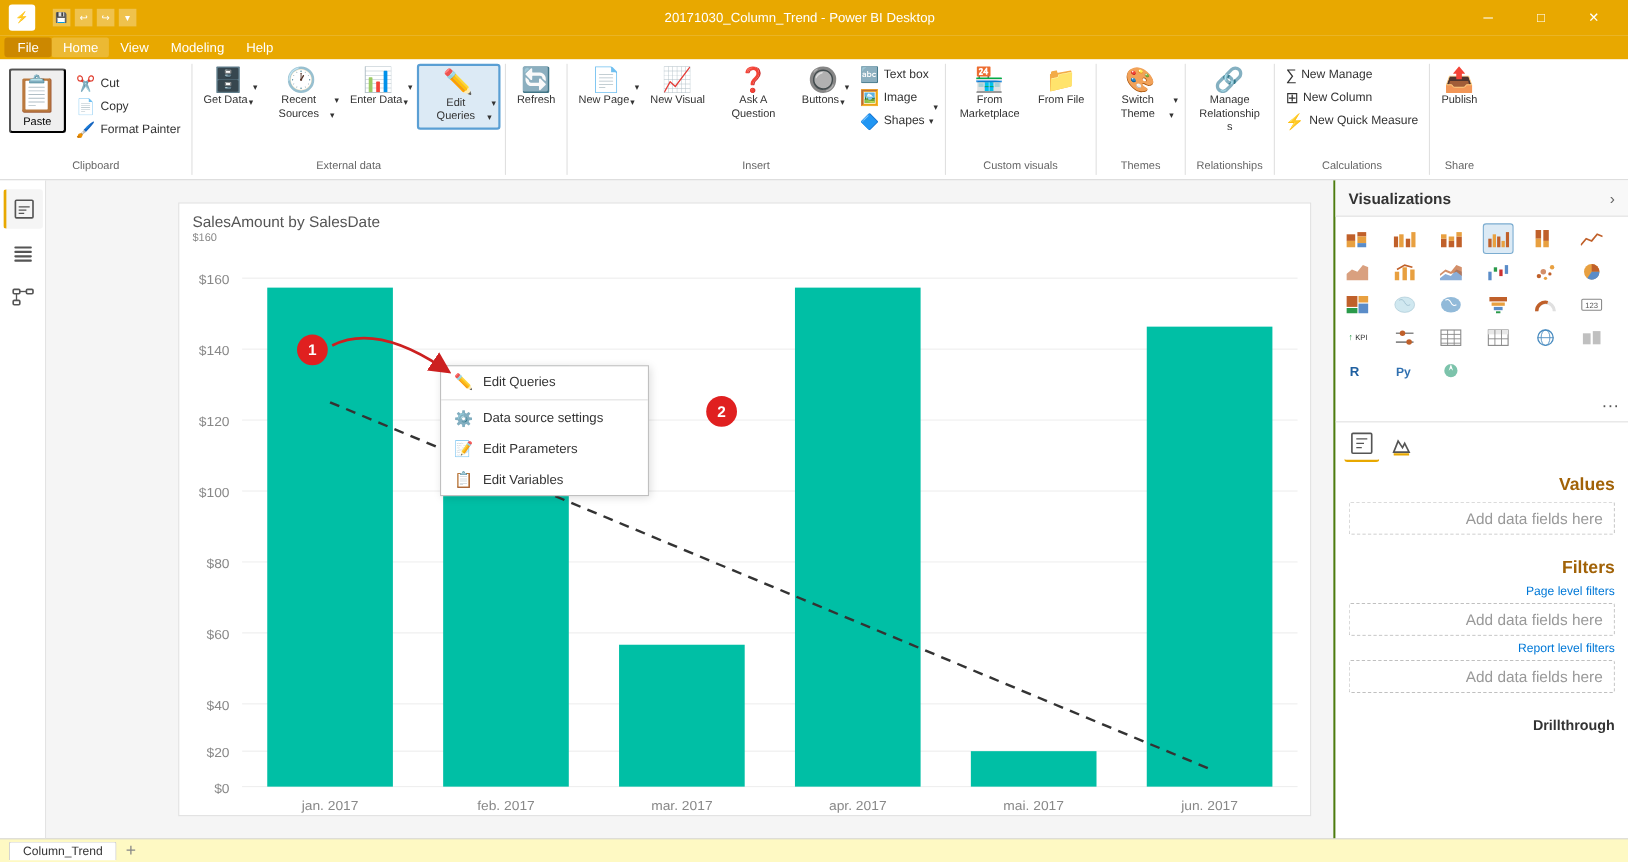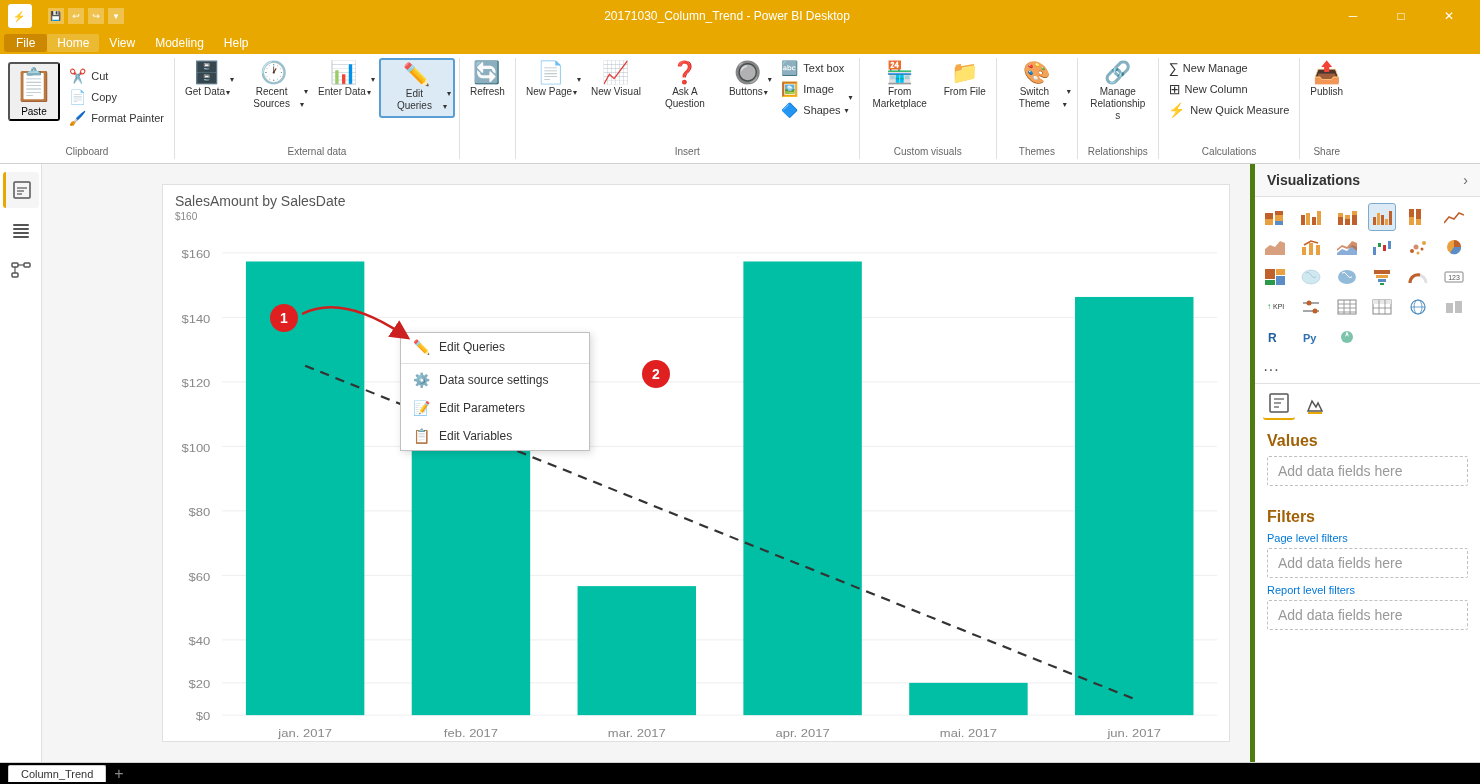--- a/index.html
+++ b/index.html
@@ -165,26 +165,27 @@
       bottom: 20px;
       background: white;
       border: 1px solid #e0e0e0;
     }
     .chart-title { font-size: 14px; color: #555; padding: 8px 12px 2px; }
     .chart-subtitle { font-size: 10px; color: #888; padding: 0 12px 4px; }
     #chart-svg { width: 100%; height: calc(100% - 40px); }
 
     
     #right-panel {
-      width: 230px;
+      width: 268px;
       background: #fff;
-      border-left: 5px solid #4d7c0f;
+      border-left: 2px solid #4d7c0f;
       display: flex;
       flex-direction: column;
       overflow-y: auto;
+      text-align: right;
     }
     .right-panel-header {
       display: flex;
       align-items: center;
       justify-content: space-between;
       padding: 8px 12px;
       background: #f8f8f8;
       border-bottom: 1px solid #e0e0e0;
     }
     .right-panel-title { font-size: 14px; font-weight: 600; color: #333; }
@@ -238,21 +239,21 @@
       border-radius: 2px;
       margin-bottom: 6px;
     }
     .filter-section { padding: 8px 12px; }
     .filter-label { font-size: 11px; color: #0078d7; margin-bottom: 4px; }
     .drillthrough-title { font-size: 13px; font-weight: 600; color: #333; padding: 8px 12px 4px; }
 
     
     #page-tabs {
       height: 22px;
-      background: #000000;
+      background: #fef9c3;
       border-top: 1px solid #d0d0d0;
       display: flex;
       align-items: center;
       padding: 0 8px;
       gap: 4px;
     }
     .page-tab {
       padding: 2px 12px;
       font-size: 11px;
       cursor: pointer;
@@ -882,20 +883,21 @@
     </div>
 
     <div class="filter-section">
       <div class="panel-section-title">Filters</div>
       <div class="filter-label">Page level filters</div>
       <div class="add-fields-box">Add data fields here</div>
       <div class="filter-label">Report level filters</div>
       <div class="add-fields-box">Add data fields here</div>
     </div>
 
+    <div class="drillthrough-title">Drillthrough</div>
   </div>
 
 </div>
 
 <div id="page-tabs">
   <div class="page-tab active">
     <span>Column_Trend</span>
   </div>
   <div class="add-page-btn">+</div>
 </div>

